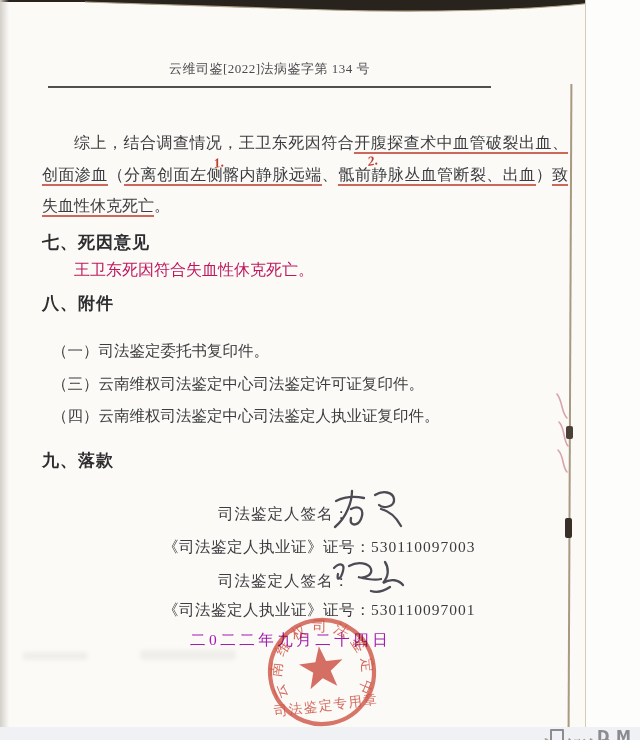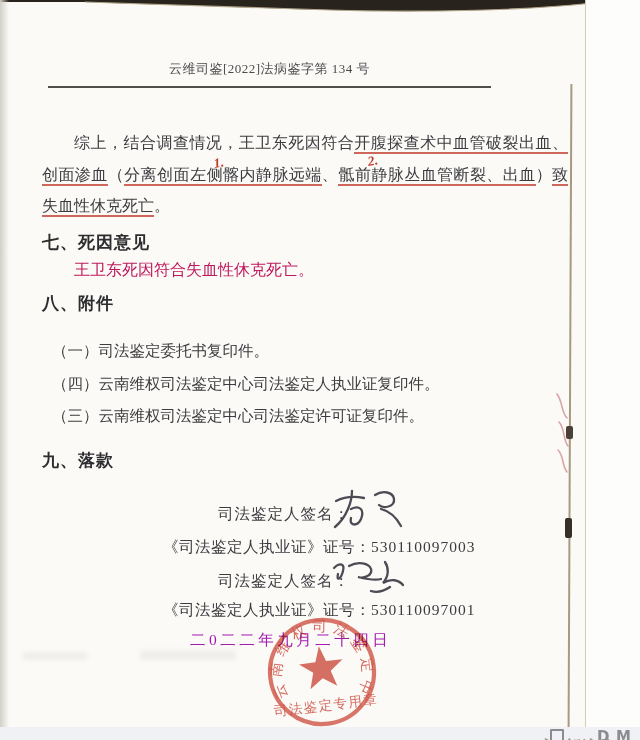--- a/index.html
+++ b/index.html
@@ -88,22 +88,22 @@
 <div class="header-rule"></div>
 
 <div class="summary"><span>综上，结合调查情况，王卫东死因符合</span><span class="u-red">开腹探查术中血管破裂出血、</span><span class="u-red">创面渗血</span><span>（</span><span class="u-red">分离创面</span><span class="hand-mark-wrap"><span class="hand-mark m1">1.</span></span><span class="u-red">左侧髂内静脉远端</span><span>、</span><span class="hand-mark-wrap"><span class="hand-mark m2">2.</span></span><span class="u-red">骶前静脉丛血管断裂、出血</span><span>）</span><span class="u-red">致</span><span class="u-red">失血性休克死亡</span><span>。</span></div>
 
 <div class="sec-heading h7">七、死因意见</div>
 <div class="body7">王卫东死因符合失血性休克死亡。</div>
 
 <div class="sec-heading h8">八、附件</div>
 <div class="attach-list">
   <span class="attach-item">（一）司法鉴定委托书复印件。</span>
+  <span class="attach-item">（三）云南维权司法鉴定中心司法鉴定许可证复印件。</span>
   <span class="attach-item">（四）云南维权司法鉴定中心司法鉴定人执业证复印件。</span>
-  <span class="attach-item">（三）云南维权司法鉴定中心司法鉴定许可证复印件。</span>
 </div>
 
 <div class="sec-heading h9">九、落款</div>
 
 <div class="sig-row r1">司法鉴定人签名：</div>
 <svg class="signature-svg sig1" width="76" height="44" viewBox="0 0 76 44">
   <g stroke="#35343e" stroke-width="2.3" fill="none" stroke-linecap="round" opacity=".88">
     <path d="M6,14 C14,10 24,9 34,11"></path>
     <path d="M22,4 C22,14 17,30 5,40"></path>
     <path d="M21,22 C29,18 35,22 31,32 C28,39 19,40 21,31"></path>

